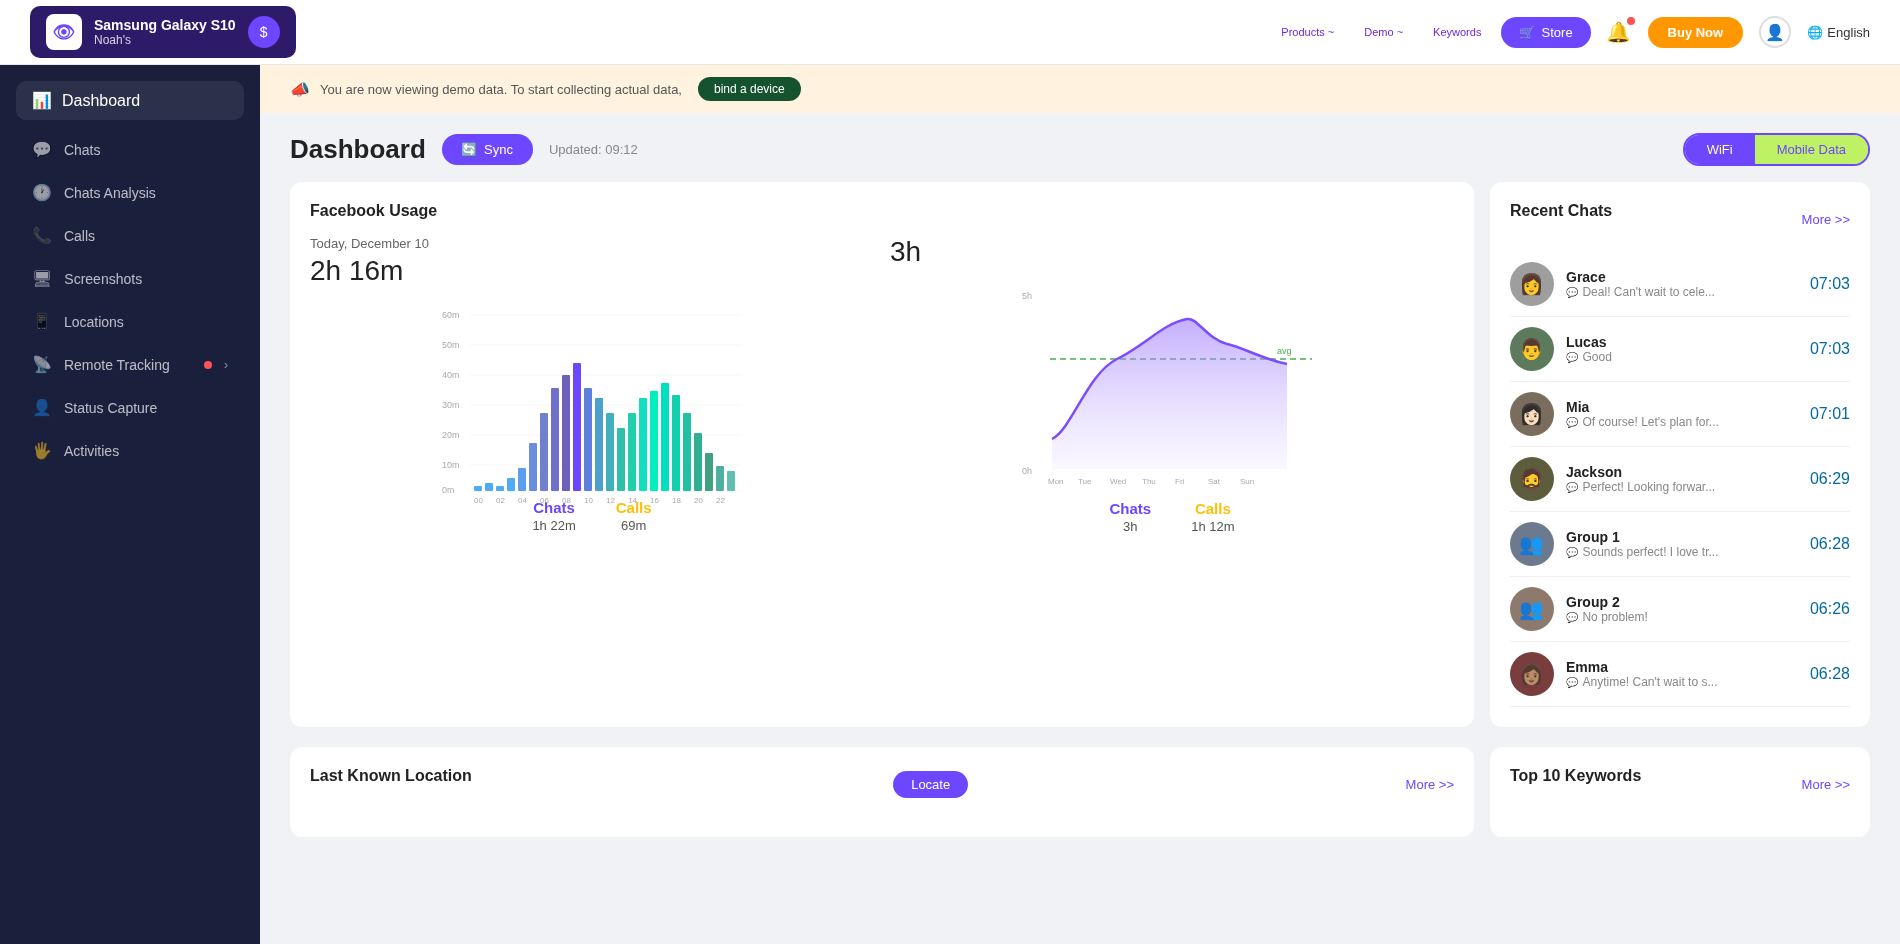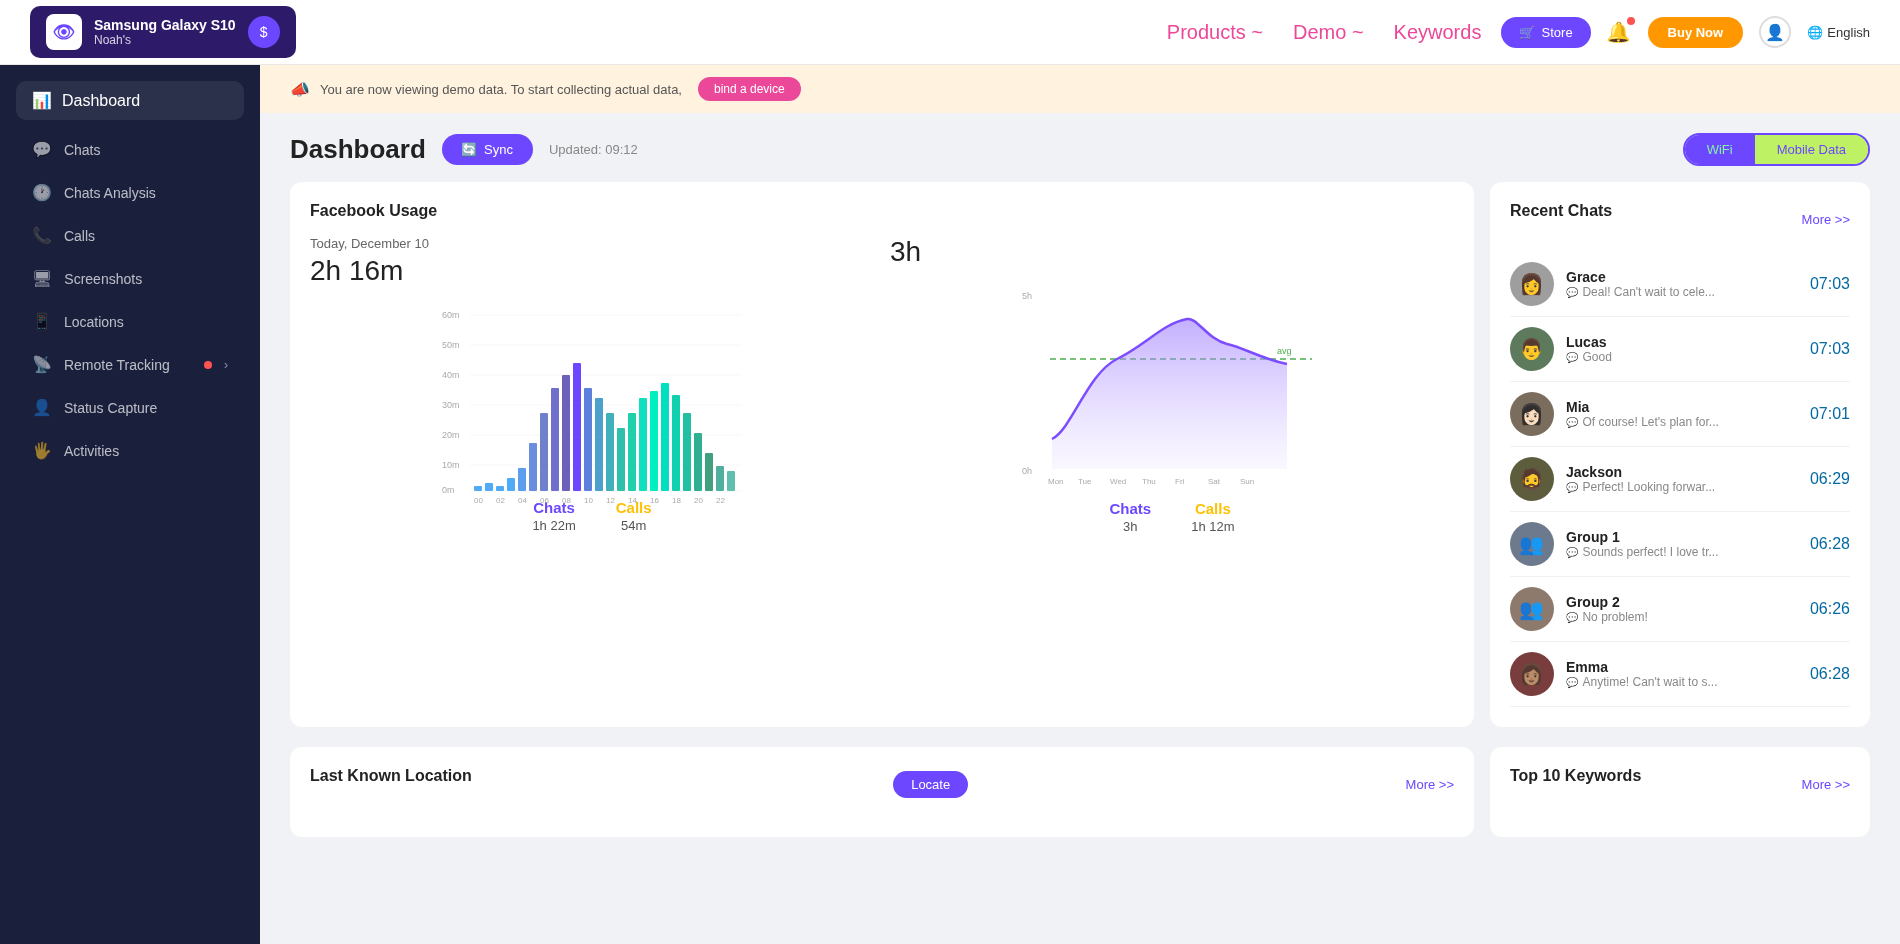--- a/index.html
+++ b/index.html
@@ -41,21 +41,21 @@
     .nav-brand-avatar {
       margin-left: auto;
       width: 32px; height: 32px;
       background: #6c47ff;
       border-radius: 50%;
       display: flex; align-items: center; justify-content: center;
       color: #fff;
       font-size: 14px;
     }
     .nav-links { display: flex; align-items: center; gap: 30px; margin-left: auto; }
-    .nav-link { color: #ec4899; text-decoration: none; font-size: 20px; display: flex; align-items: center; gap: 4px; cursor: pointer; }
+    .nav-link { color: #6d28d9; text-decoration: none; font-size: 11px; display: flex; align-items: center; gap: 4px; cursor: pointer; }
     .nav-actions { display: flex; align-items: center; gap: 16px; margin-left: 20px; }
     .btn-store {
       background: #6c47ff;
       color: #fff;
       border: none;
       padding: 8px 18px;
       border-radius: 20px;
       cursor: pointer;
       font-size: 13px;
       display: flex; align-items: center; gap: 6px;
@@ -130,21 +130,21 @@
 
     
     .banner {
       background: #fff3e0;
       padding: 12px 30px;
       display: flex; align-items: center; gap: 10px;
       font-size: 13px; color: #555;
     }
     .banner-icon { font-size: 16px; }
     .btn-bind {
-      background: #ec4899;
+      background: #14532d;
       color: #fff;
       border: none;
       padding: 5px 16px;
       border-radius: 20px;
       cursor: pointer;
       font-size: 12px;
       margin-left: 6px;
     }
 
     
@@ -159,21 +159,21 @@
       border: none;
       padding: 8px 20px;
       border-radius: 20px;
       cursor: pointer;
       font-size: 13px;
       display: flex; align-items: center; gap: 6px;
     }
     .dash-updated { font-size: 13px; color: #888; }
     .dash-toggle { margin-left: auto; display: flex; border: 2px solid #6c47ff; border-radius: 20px; overflow: hidden; }
     .dash-toggle-btn { padding: 7px 22px; font-size: 13px; cursor: pointer; border: none; background: #bef264; color: #6c47ff; }
-    .dash-toggle-btn.active { background: #6c47ff; color: #86efac; }
+    .dash-toggle-btn.active { background: #6c47ff; color: #fef9c3; }
 
     
     .dash-body { display: grid; grid-template-columns: 1fr 380px; gap: 16px; padding: 0 30px 20px; }
 
     
     .card { background: #fff; border-radius: 12px; padding: 20px; }
 
     
     .card-title { font-size: 16px; font-weight: 600; color: #222; margin-bottom: 16px; }
     .usage-grid { display: grid; grid-template-columns: 1fr 1fr; gap: 16px; }
@@ -393,21 +393,21 @@
               </svg>
             </div>
 
             <div class="usage-footer">
               <div class="usage-stat">
                 <div class="usage-stat-label chats">Chats</div>
                 <div class="usage-stat-val">1h 22m</div>
               </div>
               <div class="usage-stat">
                 <div class="usage-stat-label calls">Calls</div>
-                <div class="usage-stat-val">54m</div>
+                <div class="usage-stat-val">69m</div>
               </div>
             </div>
           </div>
 
           <div class="usage-section">
             <div class="usage-time">3h</div>
 
             <div class="area-chart" style="position:relative;">
               <svg width="100%" height="200" viewBox="0 0 300 200">
 

